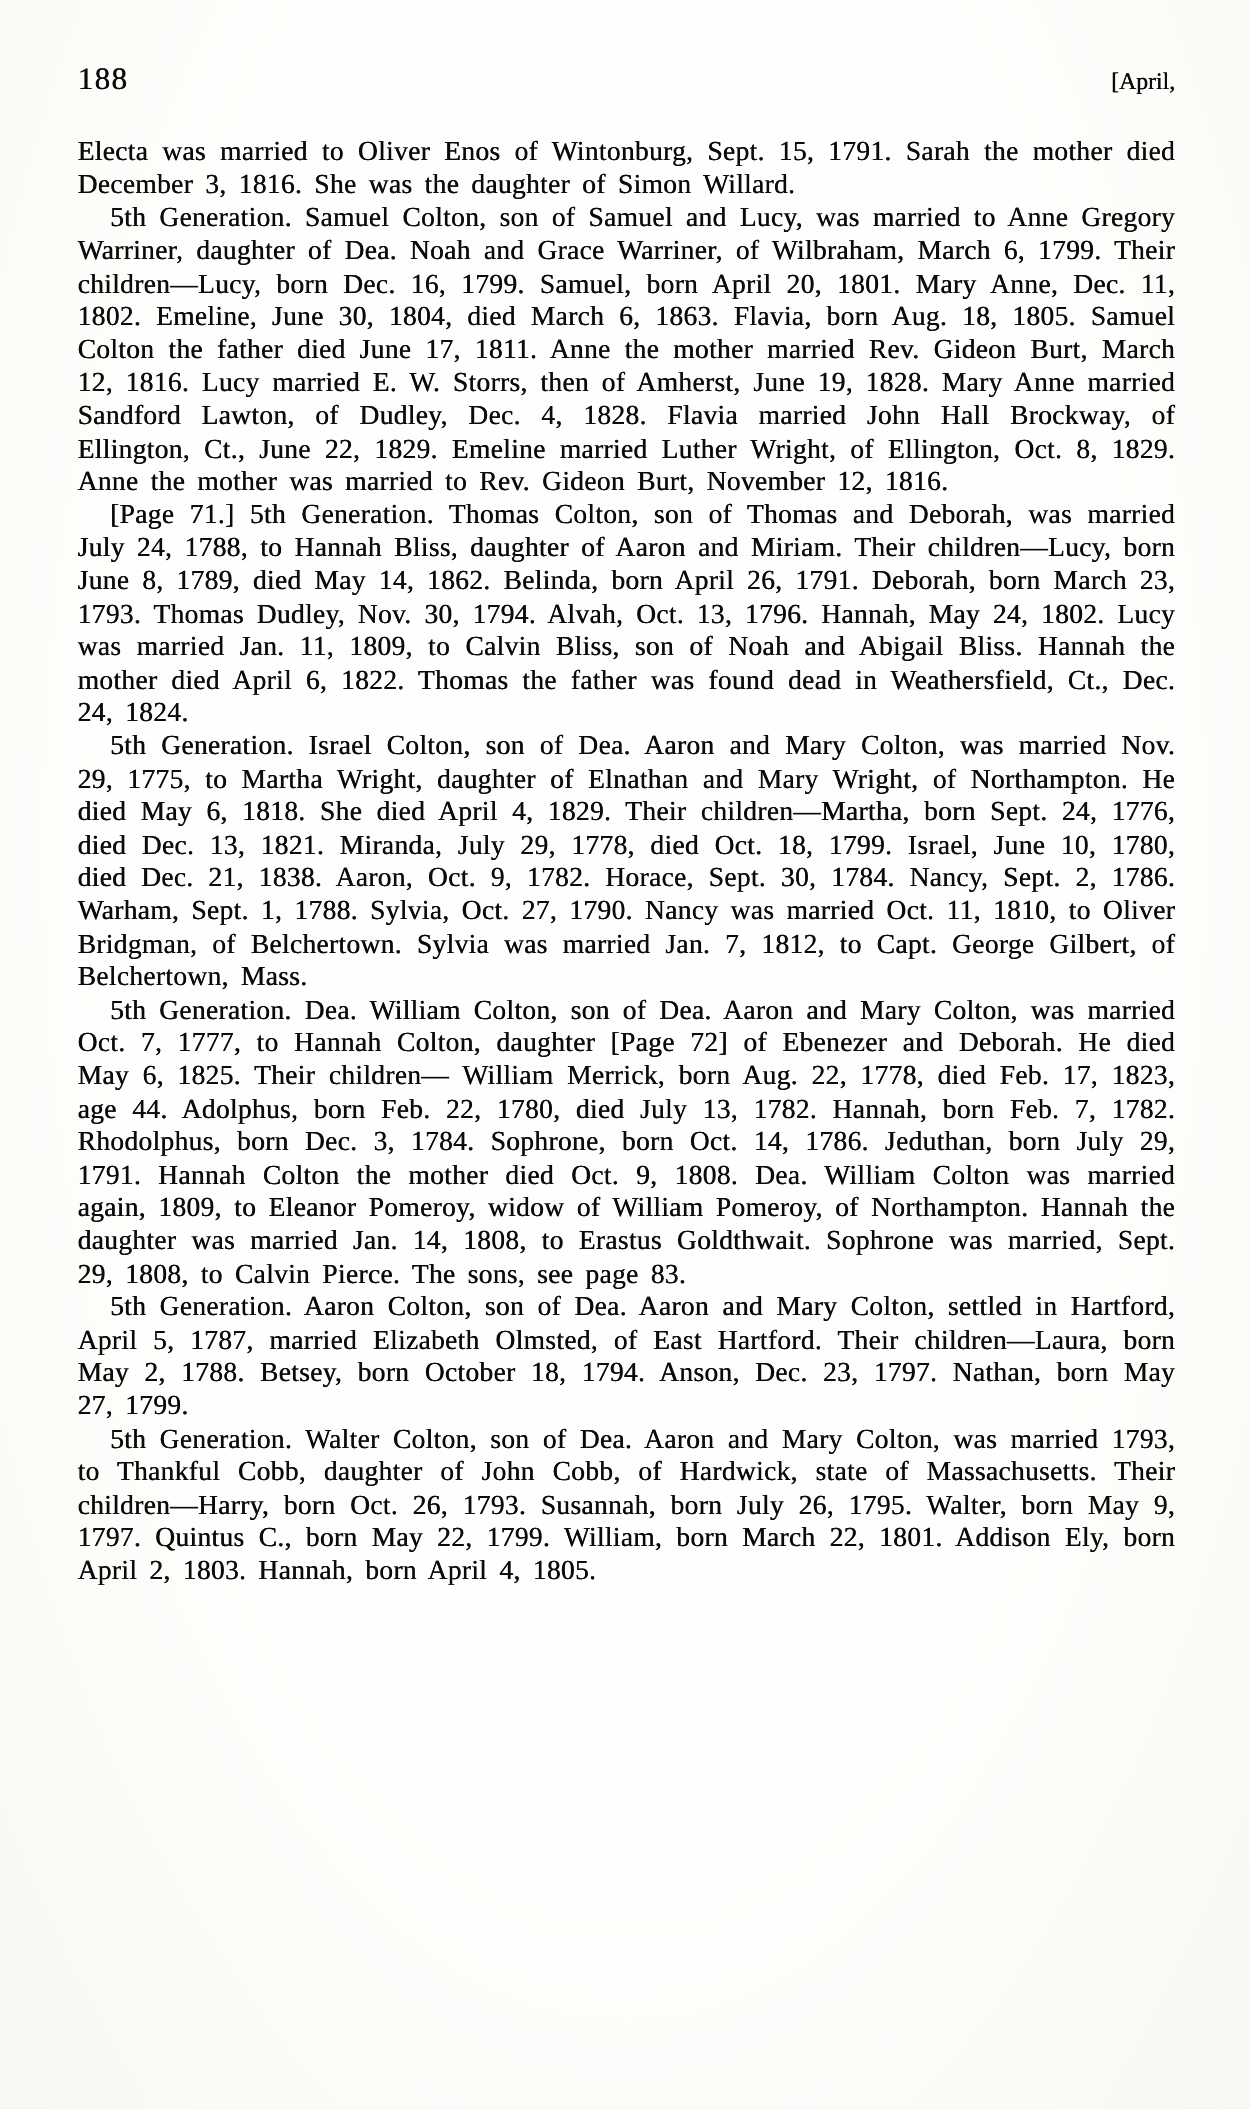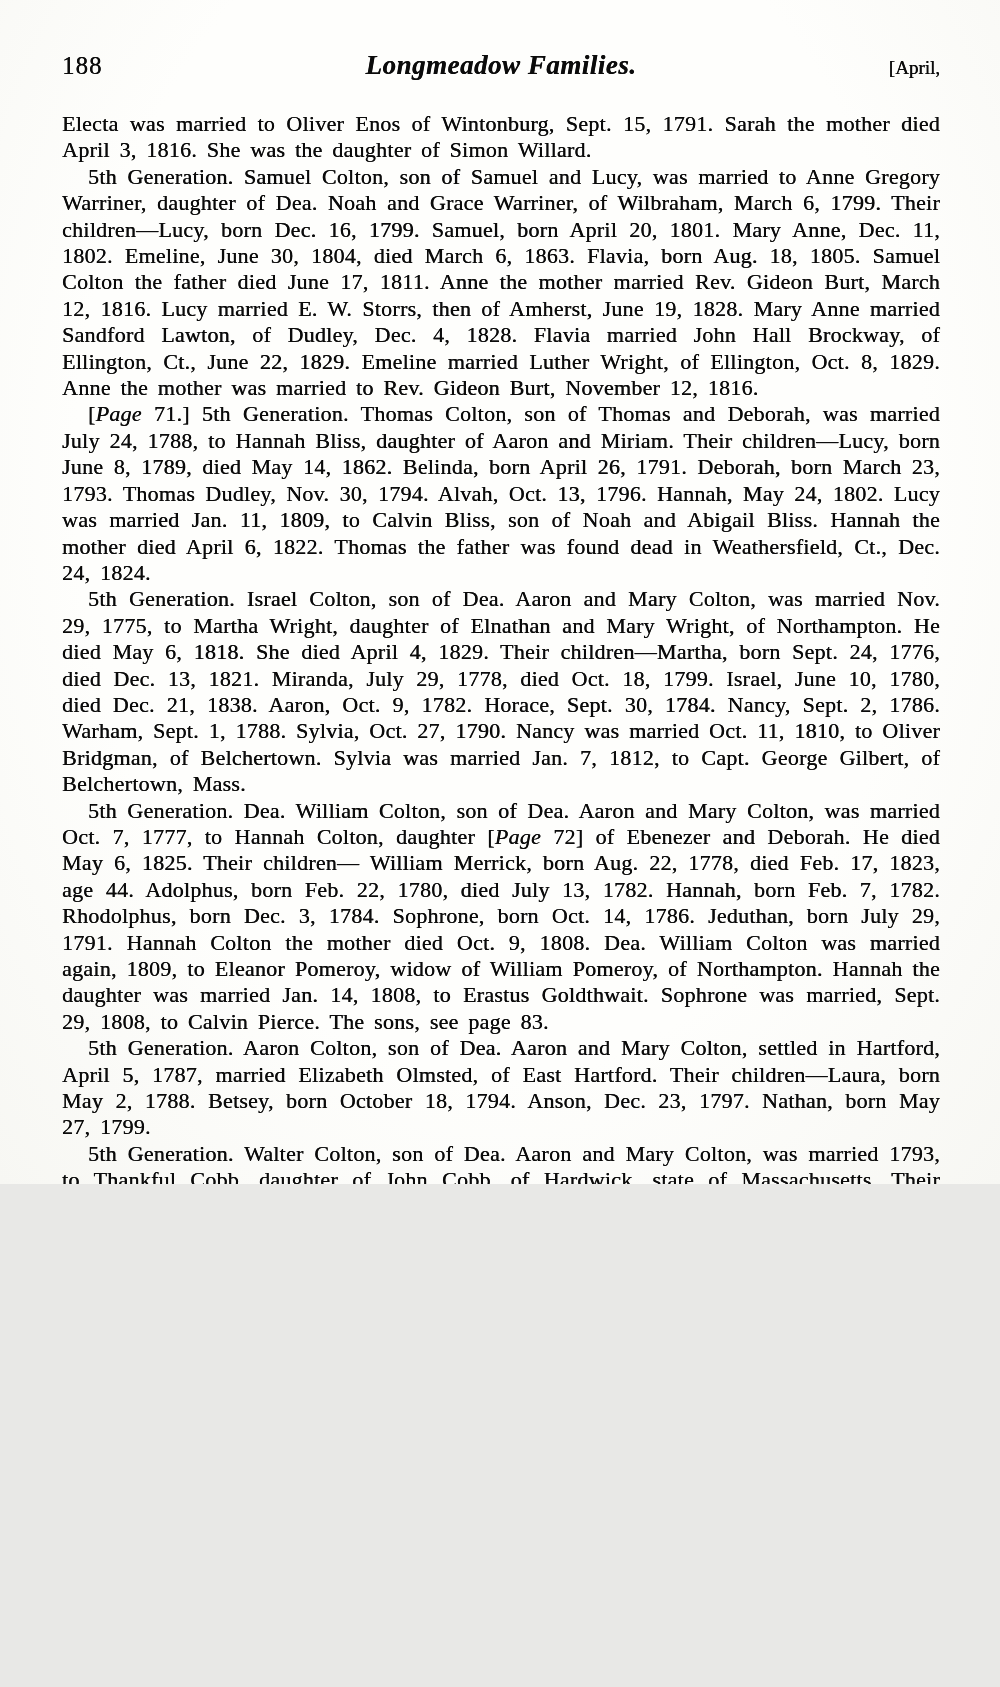--- a/index.html
+++ b/index.html
@@ -3,21 +3,21 @@
 <meta charset="utf-8">
 <style>
   html, body {
     margin: 0;
     padding: 0;
     background: #e8e8e6;
   }
   .page {
     position: relative;
     width: 1000px;
-    height: 1184px;
+    height: 1687px;
     margin: 0 auto;
     background: #fdfdfb;
     background-image: radial-gradient(ellipse at 50% 40%, #fefefc 60%, #f7f7f3 100%);
     color: #0b0b0b;
     font-family: "Liberation Serif", "DejaVu Serif", serif;
     overflow: hidden;
     box-sizing: border-box;
     padding: 50px 60px 0 62px;
   }
   .running-head {
@@ -53,34 +53,32 @@
     line-height: 26.4px;
     text-align: justify;
     letter-spacing: 0.25px;
     word-spacing: 4px;
     text-shadow: 0.3px 0 0 currentColor;
   }
   .page-body p.para.indent {
     text-indent: 26px;
   }
   .ital {
-    font-style: italic;
   }
 </style>
 </head>
 <body>
 
 <div class="page">
   <div class="running-head">
     <span class="page-number">188</span>
-    <span class="running-title">Longmeadow Families.</span>
     <span class="issue-label">[April,</span>
   </div>
   <div class="page-body">
-      <p class="para"><span>Electa was married to Oliver Enos of Wintonburg, Sept. 15, 1791.  Sarah the mother died April 3, 1816.  She was the daughter of Simon Willard.</span></p>
+      <p class="para"><span>Electa was married to Oliver Enos of Wintonburg, Sept. 15, 1791.  Sarah the mother died December 3, 1816.  She was the daughter of Simon Willard.</span></p>
       <p class="para indent"><span>5th Generation.  Samuel Colton, son of Samuel and Lucy, was married to Anne Gregory Warriner, daughter of Dea. Noah and Grace Warriner, of Wilbraham, March 6, 1799.  Their children—Lucy, born Dec. 16, 1799.  Samuel, born April 20, 1801.  Mary Anne, Dec. 11, 1802.  Emeline, June 30, 1804, died March 6, 1863.  Flavia, born Aug. 18, 1805.  Samuel Colton the father died June 17, 1811.  Anne the mother married Rev. Gideon Burt, March 12, 1816.  Lucy married E. W. Storrs, then of Amherst, June 19, 1828.  Mary Anne married Sandford Lawton, of Dudley, Dec. 4, 1828.  Flavia married John Hall Brockway, of Ellington, Ct., June 22, 1829.  Emeline married Luther Wright, of Ellington, Oct. 8, 1829.  Anne the mother was married to Rev. Gideon Burt, November 12, 1816.</span></p>
       <p class="para indent"><span>[</span><span class="ital">Page</span><span> 71.]  5th Generation.  Thomas Colton, son of Thomas and Deborah, was married July 24, 1788, to Hannah Bliss, daughter of Aaron and Miriam.  Their children—Lucy, born June 8, 1789, died May 14, 1862.  Belinda, born April 26, 1791.  Deborah, born March 23, 1793.  Thomas Dudley, Nov. 30, 1794.  Alvah, Oct. 13, 1796.  Hannah, May 24, 1802.  Lucy was married Jan. 11, 1809, to Calvin Bliss, son of Noah and Abigail Bliss.  Hannah the mother died April 6, 1822.  Thomas the father was found dead in Weathersfield, Ct., Dec. 24, 1824.</span></p>
       <p class="para indent"><span>5th Generation.  Israel Colton, son of Dea. Aaron and Mary Colton, was married Nov. 29, 1775, to Martha Wright, daughter of Elnathan and Mary Wright, of Northampton.  He died May 6, 1818.  She died April 4, 1829.  Their children—Martha, born Sept. 24, 1776, died Dec. 13, 1821.  Miranda, July 29, 1778, died Oct. 18, 1799.  Israel, June 10, 1780, died Dec. 21, 1838.  Aaron, Oct. 9, 1782.  Horace, Sept. 30, 1784.  Nancy, Sept. 2, 1786.  Warham, Sept. 1, 1788.  Sylvia, Oct. 27, 1790.  Nancy was married Oct. 11, 1810, to Oliver Bridgman, of Belchertown.  Sylvia was married Jan. 7, 1812, to Capt. George Gilbert, of Belchertown, Mass.</span></p>
       <p class="para indent"><span>5th Generation.  Dea. William Colton, son of Dea. Aaron and Mary Colton, was married Oct. 7, 1777, to Hannah Colton, daughter [</span><span class="ital">Page</span><span> 72] of Ebenezer and Deborah.  He died May 6, 1825.  Their children— William Merrick, born Aug. 22, 1778, died Feb. 17, 1823, age 44.  Adolphus, born Feb. 22, 1780, died July 13, 1782.  Hannah, born Feb. 7, 1782.  Rhodolphus, born Dec. 3, 1784.  Sophrone, born Oct. 14, 1786.  Jeduthan, born July 29, 1791.  Hannah Colton the mother died Oct. 9, 1808.  Dea. William Colton was married again, 1809, to Eleanor Pomeroy, widow of William Pomeroy, of Northampton.  Hannah the daughter was married Jan. 14, 1808, to Erastus Goldthwait.  Sophrone was married, Sept. 29, 1808, to Calvin Pierce.  The sons, see page 83.</span></p>
       <p class="para indent"><span>5th Generation.  Aaron Colton, son of Dea. Aaron and Mary Colton, settled in Hartford, April 5, 1787, married Elizabeth Olmsted, of East Hartford.  Their children—Laura, born May 2, 1788.  Betsey, born October 18, 1794.  Anson, Dec. 23, 1797.  Nathan, born May 27, 1799.</span></p>
       <p class="para indent"><span>5th Generation.  Walter Colton, son of Dea. Aaron and Mary Colton, was married 1793, to Thankful Cobb, daughter of John Cobb, of Hardwick, state of Massachusetts.  Their children—Harry, born Oct. 26, 1793.  Susannah, born July 26, 1795.  Walter, born May 9, 1797.  Quintus C., born May 22, 1799.  William, born March 22, 1801.  Addison Ely, born April 2, 1803.  Hannah, born April 4, 1805.</span></p>
     </div>
 </div>
 
 </body></html>

